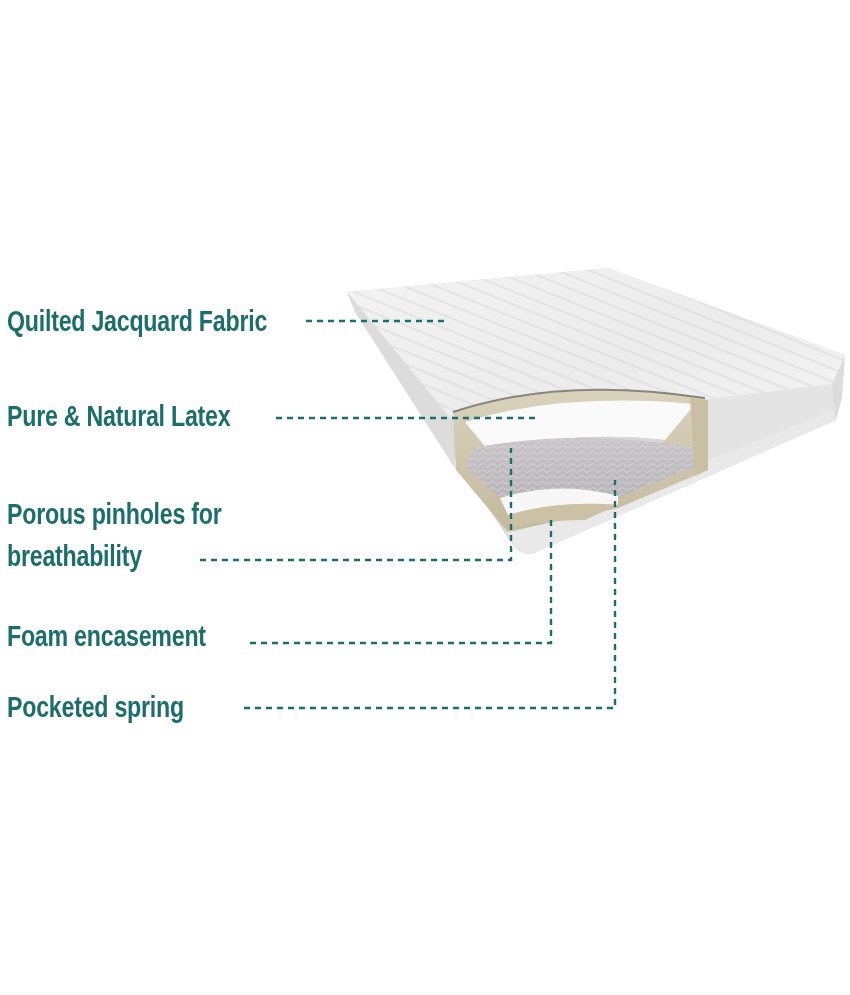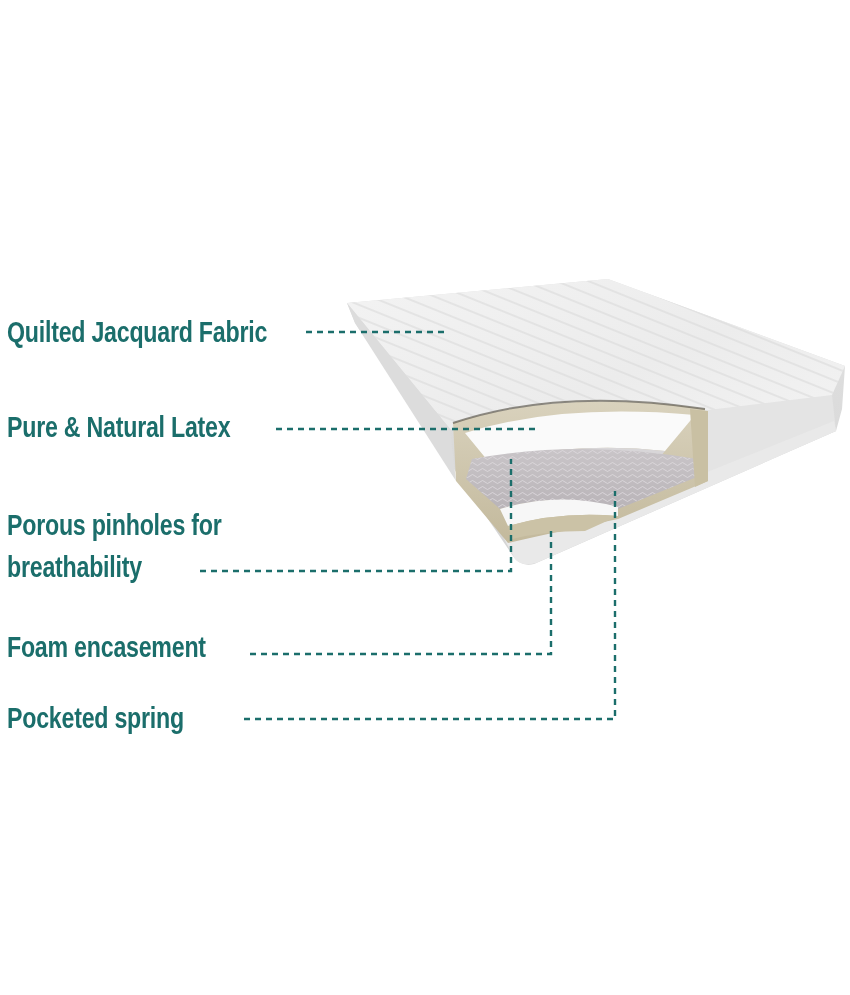--- a/index.html
+++ b/index.html
@@ -1,17 +1,17 @@
 <!DOCTYPE html>
 <html><head>
   <meta charset="utf-8">
   <style>
     html, body { margin: 0; padding: 0; background: #ffffff; }
     body { width: 850px; height: 995px; position: relative; overflow: hidden; }
-    .stage { position: absolute; left: 0; top: 11px; width: 850px; height: 830px; }
+    .stage { position: absolute; left: 0; top: 0; width: 850px; height: 830px; }
     .label {
       position: absolute;
       font-family: "Liberation Sans", sans-serif;
       font-weight: bold;
       color: #1b6e6b;
       font-size: 29px;
       line-height: 42px;
       white-space: nowrap;
       transform-origin: left center;
       letter-spacing: -0.3px;

